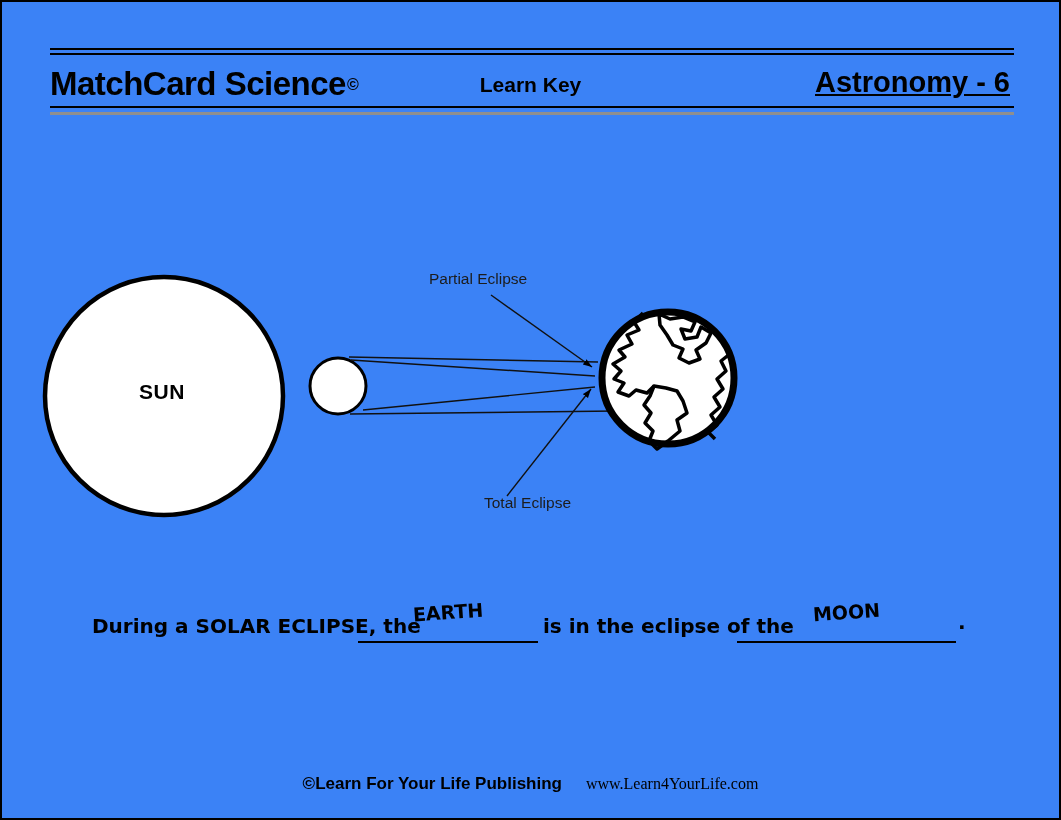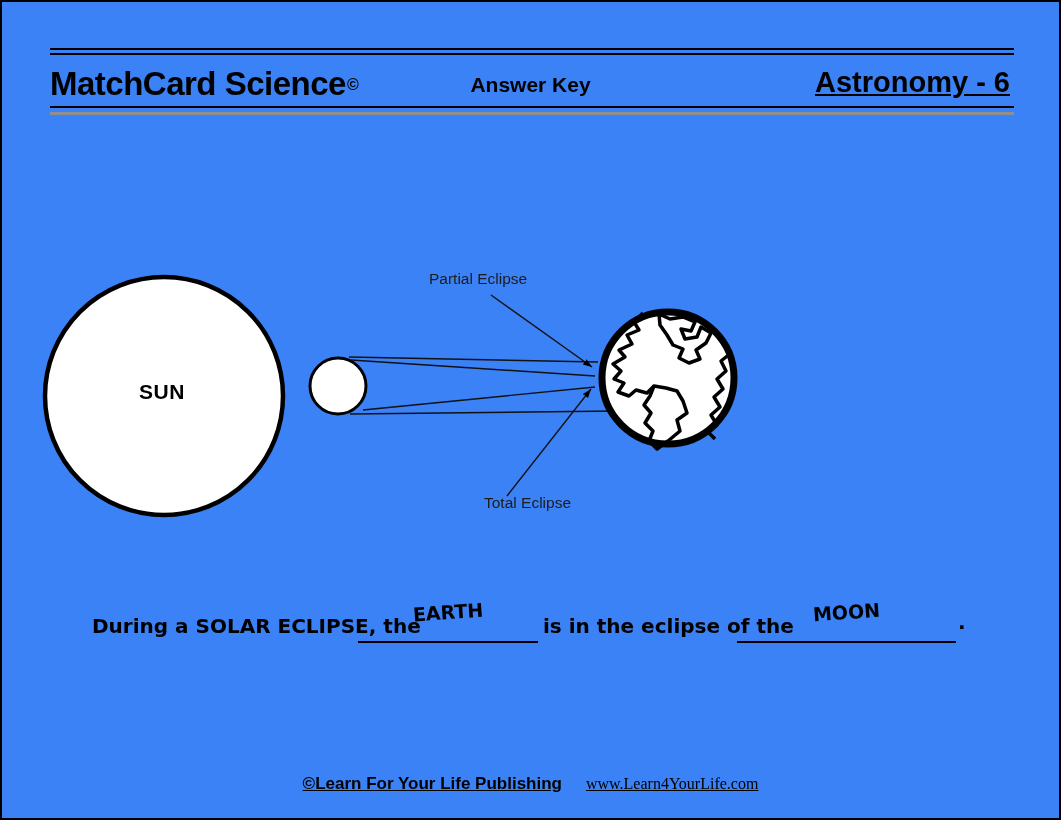--- a/index.html
+++ b/index.html
@@ -47,36 +47,36 @@
   .s-period{left:956px;top:608px;}
   .blank{position:absolute;height:42px;border-bottom:2.5px solid #000;}
   .blank1{left:356px;top:597px;width:180px;}
   .blank2{left:735px;top:597px;width:219px;}
   .answer{
     position:absolute;left:0;right:0;top:2px;text-align:center;
     font-family:"DejaVu Sans", sans-serif;font-weight:bold;font-size:19px;
     transform:rotate(-4deg);
   }
   
-  .footer{position:absolute;left:0;right:0;top:772px;display:flex;justify-content:center;align-items:baseline;gap:24px;text-decoration:underline;}
+  .footer{position:absolute;left:0;right:0;top:772px;display:flex;justify-content:center;align-items:baseline;gap:24px;}
   .pub{font-weight:bold;font-size:17px;}
   .url{font-family:"Liberation Serif", serif;font-size:16px;}
 </style>
 </head>
 <body>
 
 <div class="page">
 
   <div class="rule rule-a"></div>
   <div class="rule rule-b"></div>
 
   <div class="abs brand">
     <span>MatchCard Science</span><span class="copy">©</span>
   </div>
-  <div class="abs answer-key">Answer Key</div>
+  <div class="abs answer-key">Learn Key</div>
   <div class="abs unit">Astronomy - 6</div>
 
   <div class="rule rule-c"></div>
   <div class="rule rule-d"></div>
 
 
   <svg class="diagram" viewBox="0 0 1061 820">
     <defs>
       <marker id="arw" markerWidth="10" markerHeight="8" refX="9" refY="3.2" orient="auto" markerUnits="userSpaceOnUse">
         <path d="M0,0 L9,3.2 L0,6.4 Z" fill="#000"></path>

